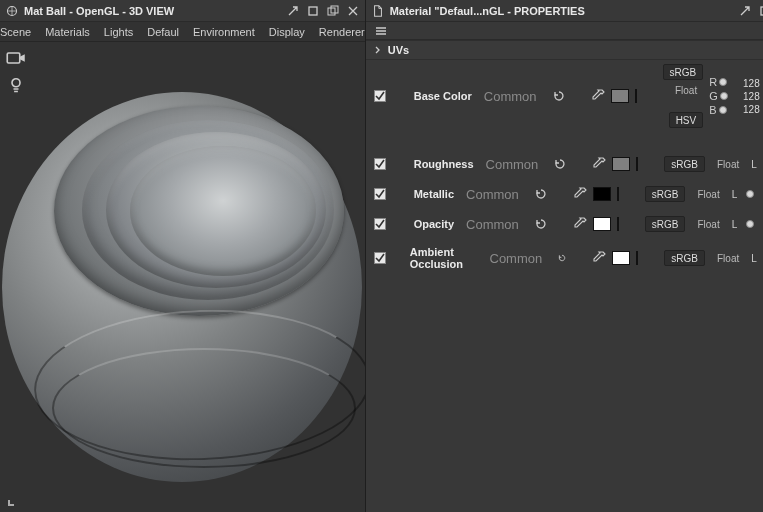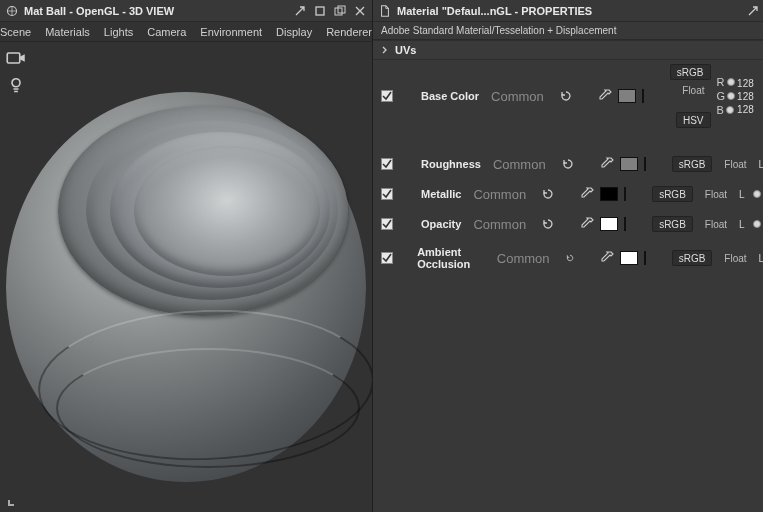--- a/index.html
+++ b/index.html
@@ -52,21 +52,21 @@
   .ramp.bw1::before { content:""; position:absolute; left:0; top:0; bottom:0; width:55%; background: linear-gradient(90deg,#fff,#000); opacity:.3;}
   .ramp.bw2 { background: linear-gradient(90deg, #111, #fff); }
 
   .mini-btn { height: 16px; padding: 0 6px; background: #2e2e2e; border: 1px solid #222; color: #ddd; font-size: 10px; display: flex; align-items: center; border-radius: 2px; }
   .mini-btn.ghost { background: transparent; border: none; color: #bbb; }
 
   .slider-row { display: flex; align-items: center; gap: 6px; padding-left: 20px; }
   .slider-row .L { width: 8px; font-size: 10px; color: #ccc;}
   .slider { flex: 1; height: 2px; background: #6a6a6a; position: relative; margin: 6px 4px; }
   .slider .knob { position: absolute; top: 50%; width: 8px; height: 8px; background: #d8d8d8; border-radius: 50%; transform: translate(-50%, -50%); border:1px solid #888;}
-  .valtxt { width: 30px; color: #ddd; font-size: 10px; }
+  .valtxt { width: 30px; text-align: right; color: #ddd; font-size: 10px; }
 
   .rgb-row { display: flex; align-items: center; gap:6px; padding-left: 20px;}
   .rgb-left { display:flex; flex-direction:column; gap:2px; align-items:flex-end;}
   .rgb-sliders { flex:1; display:flex; flex-direction:column; gap:2px;}
   .rgb-vals { display:flex; flex-direction:column; gap:2px; width:30px; align-items:flex-end;}
   .rgb-line { display:flex; align-items:center; gap:6px;}
   .rgb-line .slider{ margin:4px 0;}
 
   .wide-btn { height: 18px; background: #2e2e2e; border: 1px solid #222; color: #ddd; font-size: 10px; display:flex; align-items:center; justify-content:center; border-radius:2px; margin-left: 50px; margin-right: 4px;}
 
@@ -132,21 +132,21 @@
             <svg viewBox="0 0 12 12">
               <path d="M2 2l8 8M10 2l-8 8" stroke="#ccc" stroke-width="1.3"></path>
             </svg>
           </span>
       </span>
     </div>
     <div class="menubar">
       <span class="menu-item">Scene</span>
       <span class="menu-item">Materials</span>
       <span class="menu-item">Lights</span>
-      <span class="menu-item">Camera</span>
+      <span class="menu-item">Defaul</span>
       <span class="menu-item">Environment</span>
       <span class="menu-item">Display</span>
       <span class="menu-item">Renderer</span>
     </div>
     <div class="viewport">
       <div class="view-tools-left">
         <span class="tool-btn">
             <svg viewBox="0 0 16 16">
               <rect x="1" y="4" width="10" height="8" rx="1" fill="none" stroke="#ccc" stroke-width="1.3"></rect>
               <path d="M11 7l4-2v6l-4-2z" fill="#ccc"></path>
@@ -208,21 +208,20 @@
             </svg>
           </span>
         <span class="ic">
             <svg viewBox="0 0 12 12">
               <path d="M2 2l8 8M10 2l-8 8" stroke="#ccc" stroke-width="1.3"></path>
             </svg>
           </span>
       </span>
     </div>
     <div class="subheader">
-      <span>Adobe Standard Material/Tesselation + Displacement</span>
       <span class="ic menu-icon">
           <svg viewBox="0 0 12 12">
             <path d="M1 3h10M1 6h10M1 9h10" stroke="#ccc" stroke-width="1.3"></path>
           </svg>
         </span>
     </div>
 
     <div class="props">
 
       <div class="section-row collapsed">

